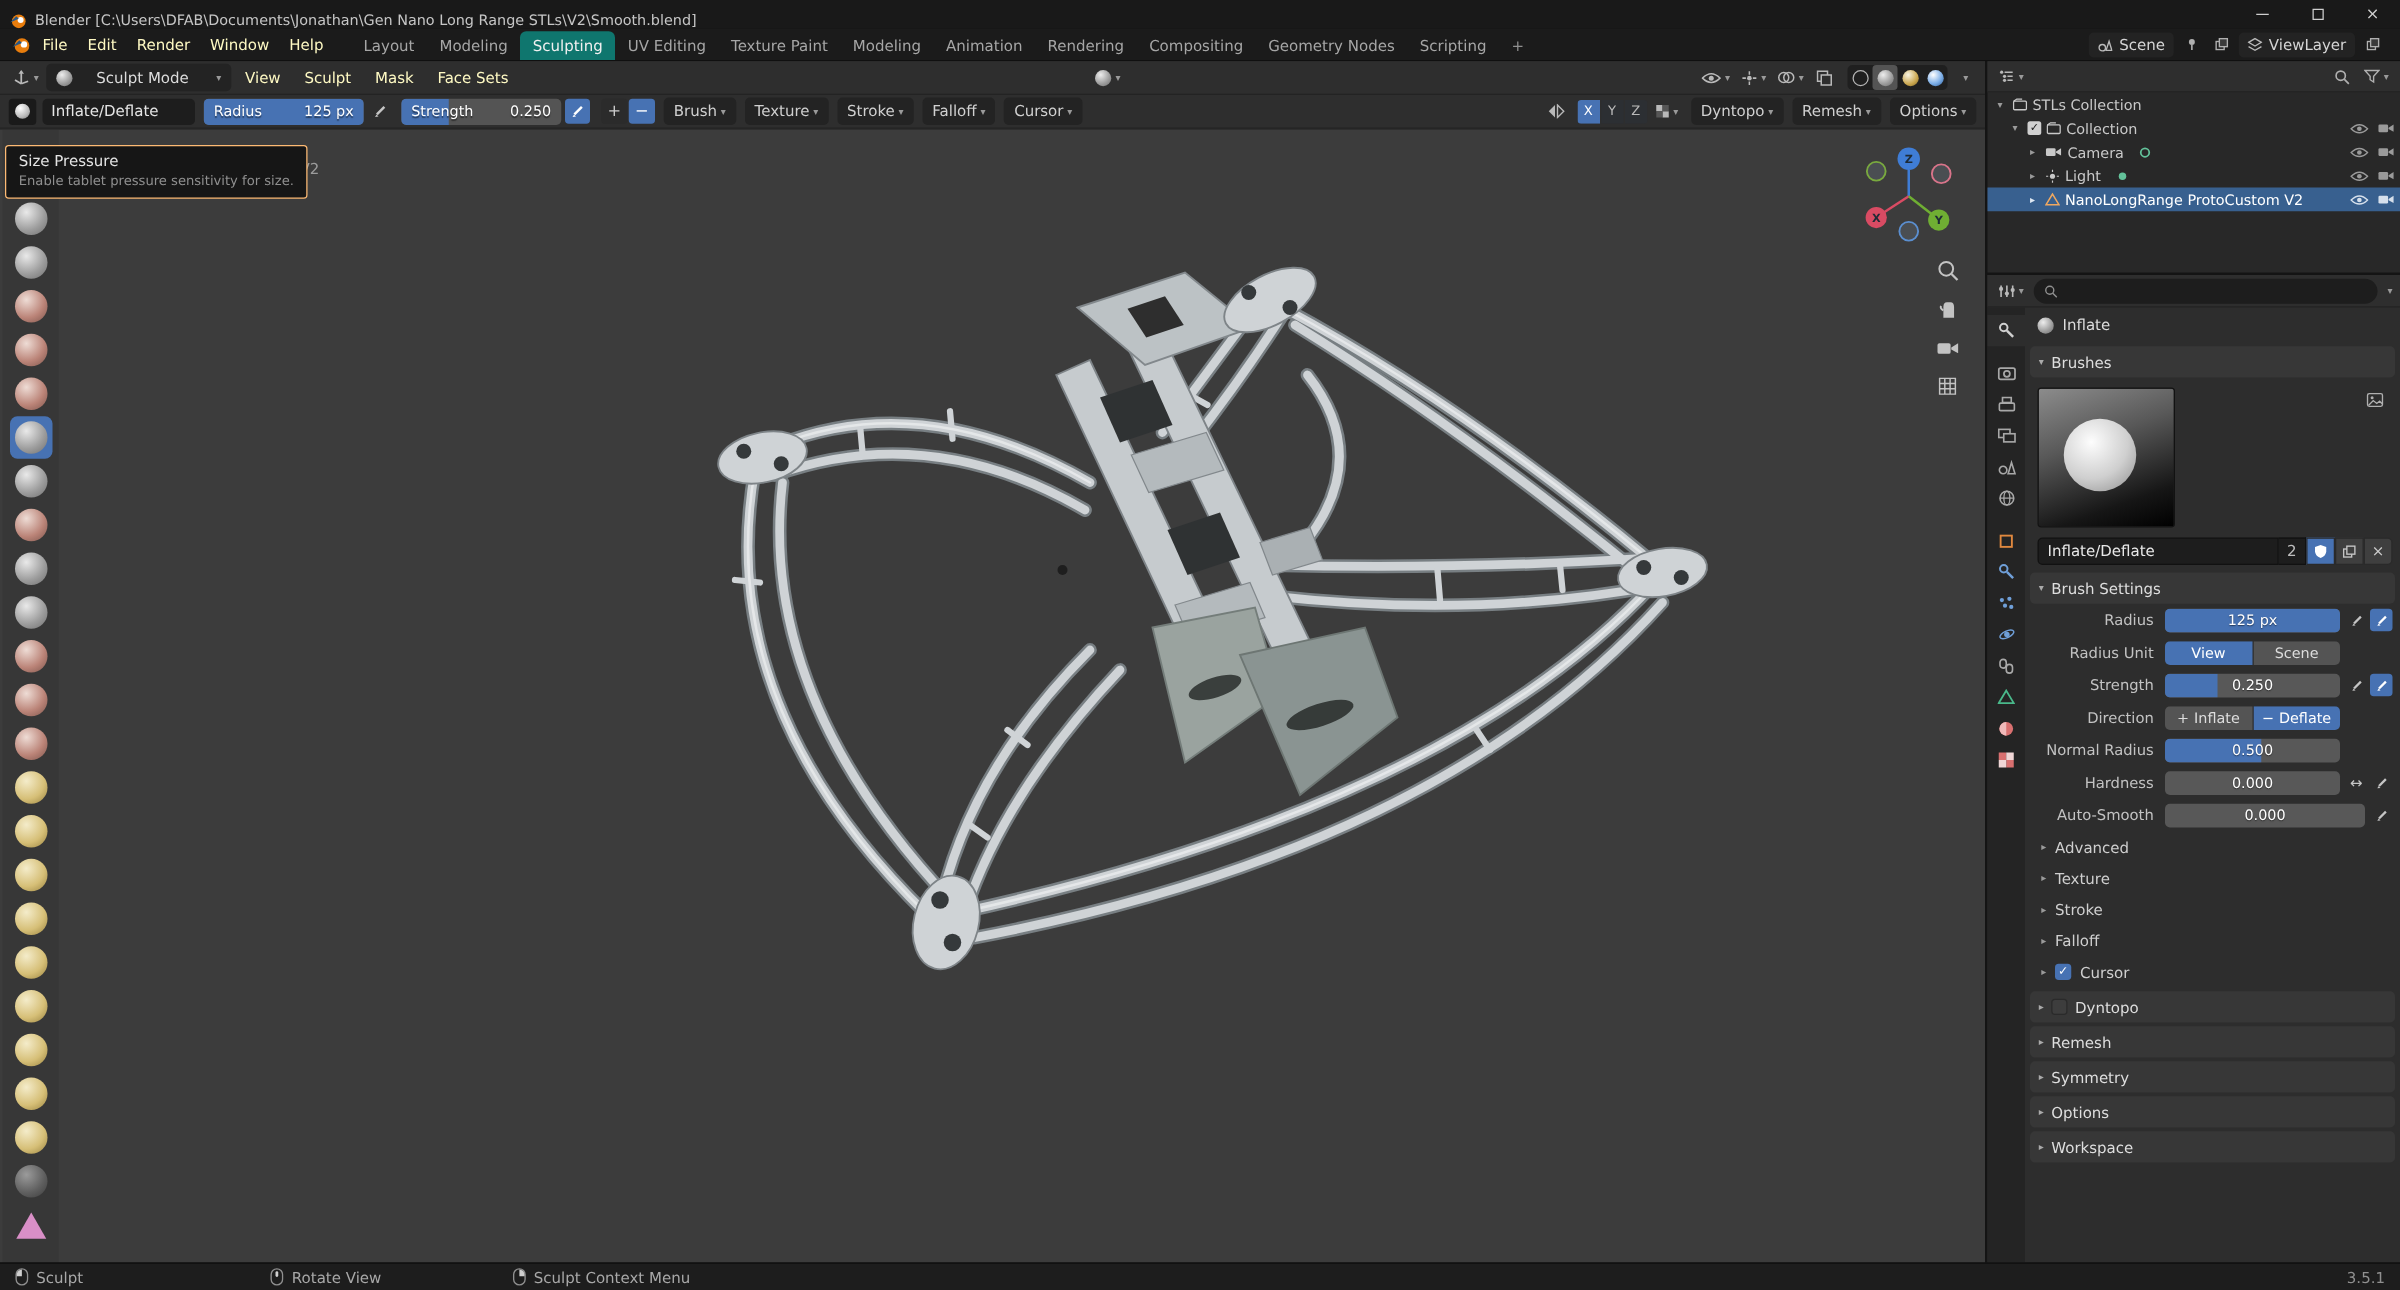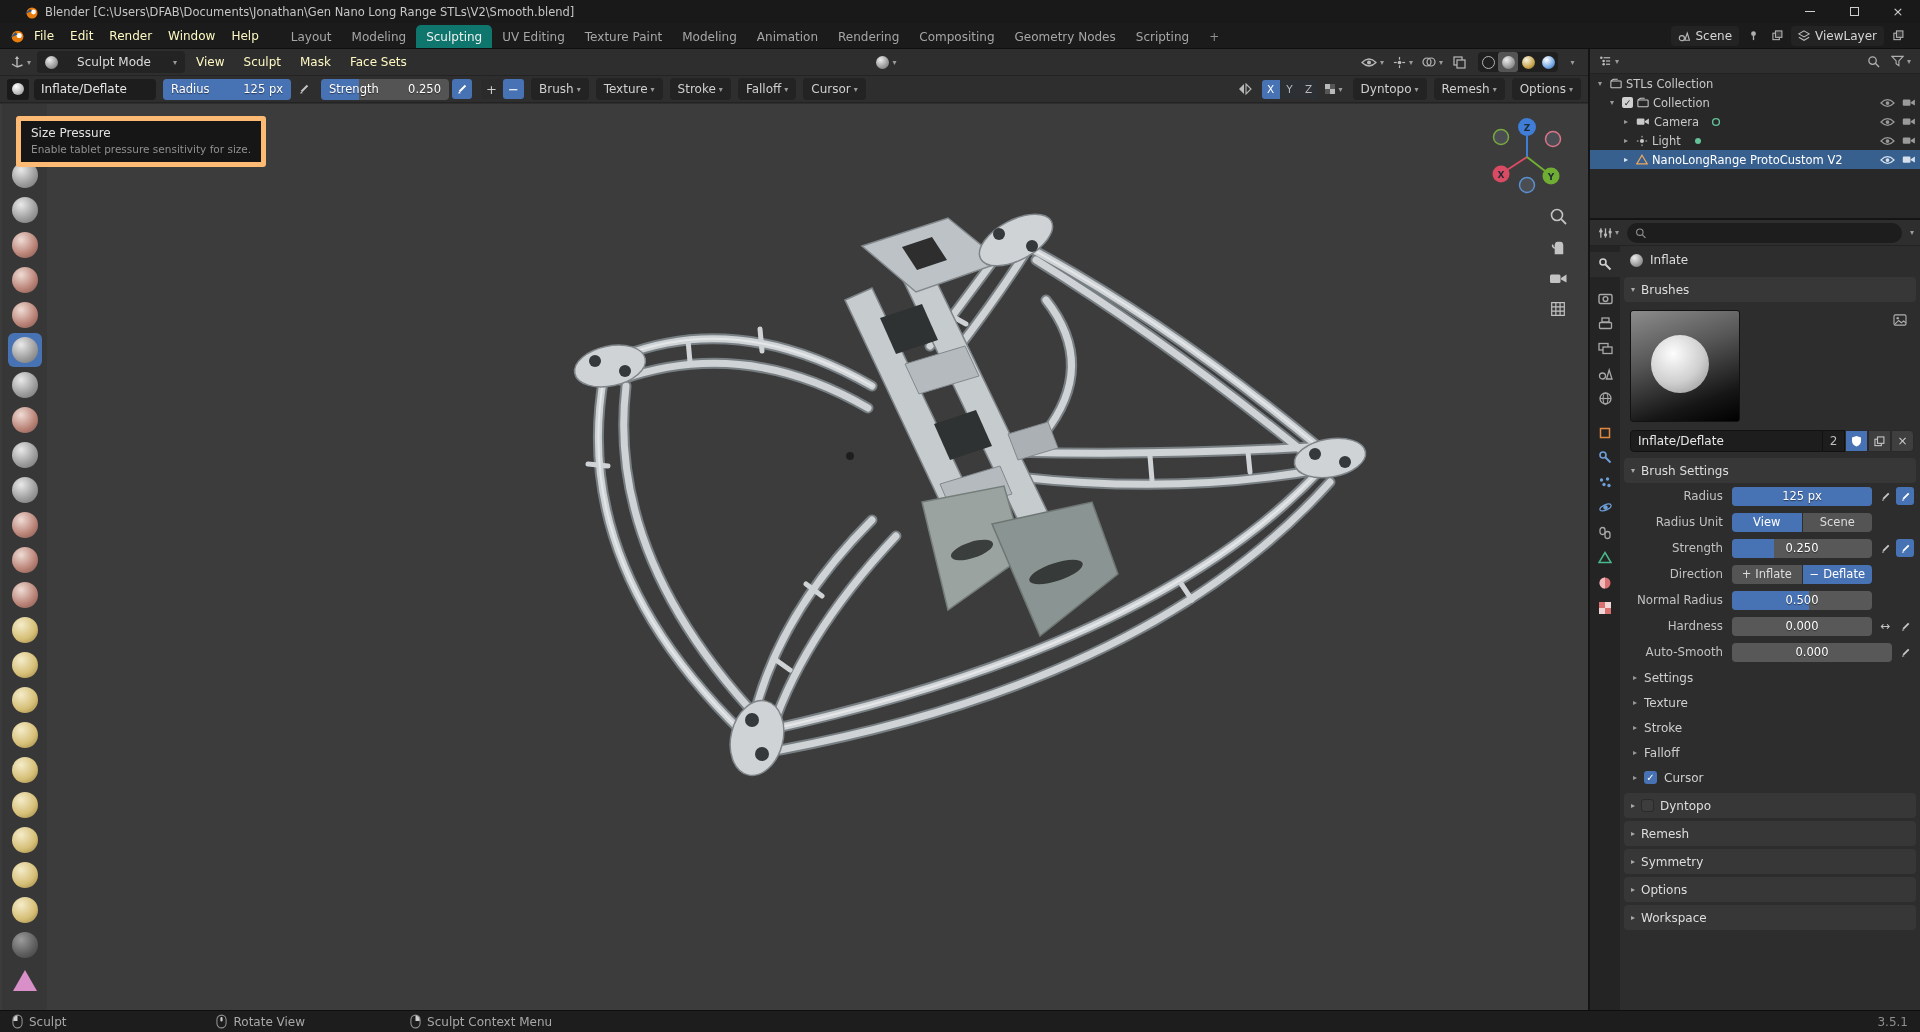--- a/index.html
+++ b/index.html
@@ -4,21 +4,21 @@
 <style>
   *{box-sizing:border-box;margin:0;padding:0;user-select:none}
   body{width:1920px;height:1032px;overflow:hidden;position:relative;background:#141414;
        font-family:"DejaVu Sans","Liberation Sans",sans-serif;font-size:12px;color:#d2d2d2}
   svg{display:block}
   .chev{font-size:8px;color:#9a9a9a;margin-left:3px}
   .spacer{flex:1}
 
   
   #titlebar{position:absolute;left:0;top:0;width:100%;height:23px;background:#191919;
-            display:flex;align-items:center;gap:7px;padding-left:24px;font-size:11.5px;color:#c6c6c6}
+            display:flex;align-items:flex-end;gap:7px;padding-left:7px;font-size:11.5px;color:#c6c6c6}
   .wbtns{margin-left:auto;display:flex;height:100%}
   .wbtn{width:44px;display:flex;align-items:center;justify-content:center;color:#cfcfcf;font-size:13px}
   .minglyph{width:10px;height:1px;background:#cfcfcf;display:block}
   .maxglyph{width:9px;height:9px;border:1px solid #cfcfcf;display:block}
 
   
   #topbar{position:absolute;left:0;top:23px;width:100%;height:26px;background:#1b1b1b;
           display:flex;align-items:center;padding:0 6px;border-bottom:1px solid #101010}
   .menu{padding:0 8px;height:100%;display:flex;align-items:center;color:#fef9c3}
   .tabs{display:flex;margin-left:14px;height:100%;align-items:flex-end}
@@ -66,21 +66,21 @@
   .tool{width:34px;height:34px;margin-bottom:1px;border-radius:6px;display:flex;align-items:center;justify-content:center}
   .tool.sel{background:#4772b3}
   .tico{width:26px;height:26px;border-radius:50%;background:radial-gradient(circle at 35% 30%,#e9e9e9,#9d9d9d 58%,#6e6e6e)}
   .tico.r{background:radial-gradient(circle at 35% 30%,#eedcd5,#bb8478 58%,#7c544b)}
   .tico.y{background:radial-gradient(circle at 35% 30%,#f4ecca,#d6bf77 58%,#97803d)}
   .tico.d{background:radial-gradient(circle at 35% 30%,#9b9b9b,#5f5f5f 58%,#3c3c3c)}
   .tico.tri{width:0;height:0;border-radius:0;background:none;border-left:12px solid transparent;
             border-right:12px solid transparent;border-bottom:21px solid #d98fc7}
 
   
-  #tooltip{position:absolute;left:16px;top:12px;background:#161616;border:5px solid #fdba74;border-radius:3px;
+  #tooltip{position:absolute;left:4px;top:12px;background:#161616;border:1px solid #fdba74;border-radius:3px;
            padding:5px 10px 7px 10px;z-index:6;white-space:nowrap}
   .tt-title{font-size:12px;color:#e4e4e4;margin-bottom:3px}
   .tt-body{font-size:10.5px;color:#8f8f8f}
   #vp-overlay-text{position:absolute;left:224px;top:24px;color:#9b9b9b;z-index:5}
 
   
   #gizmo{position:absolute;right:18px;top:10px;z-index:4}
   #gizmo text{font-size:9px;font-weight:bold;fill:#1e2b36;text-anchor:middle}
   #navbtns{position:absolute;right:20px;top:102px;display:flex;flex-direction:column;gap:11px;z-index:4}
   #navbtns .ib{background:none}
@@ -1018,21 +1018,21 @@
           <svg width="11" height="11" viewBox="0 0 12 12">
               <line x1="3.5" y1="8.5" x2="9.5" y2="2.5" stroke="#c5c5c5" stroke-width="2"></line>
               <path d="M2 10.5 L3.2 8.6 L4.8 10.2 Z" fill="#c5c5c5"></path>
             </svg>
         </div>
       </div>
     </div>
 
     <div class="sub">
         <span class="disc">▸</span>
-        <span>Settings</span>
+        <span>Advanced</span>
       </div>
     <div class="sub">
         <span class="disc">▸</span>
         <span>Texture</span>
       </div>
     <div class="sub">
         <span class="disc">▸</span>
         <span>Stroke</span>
       </div>
     <div class="sub">

